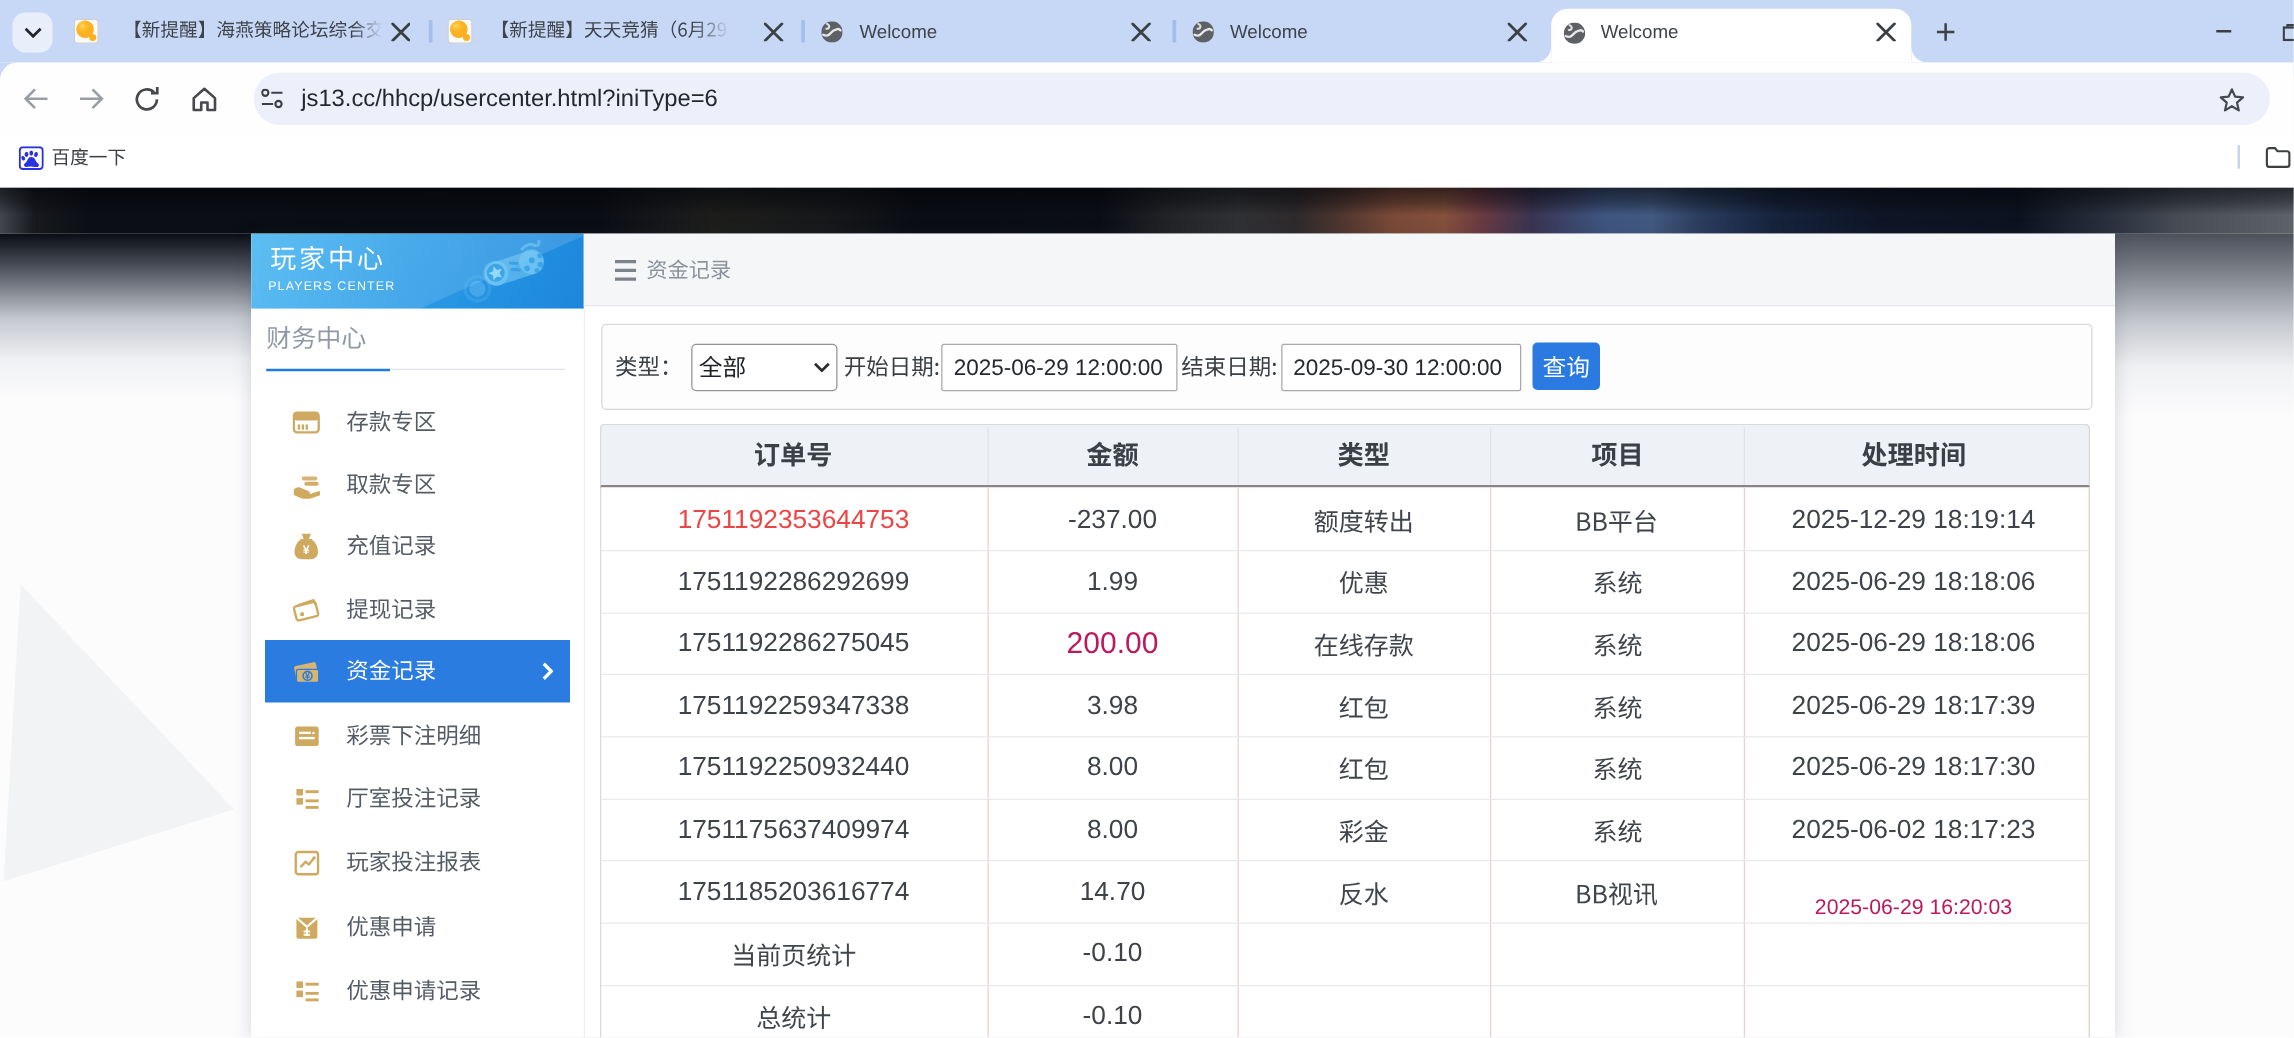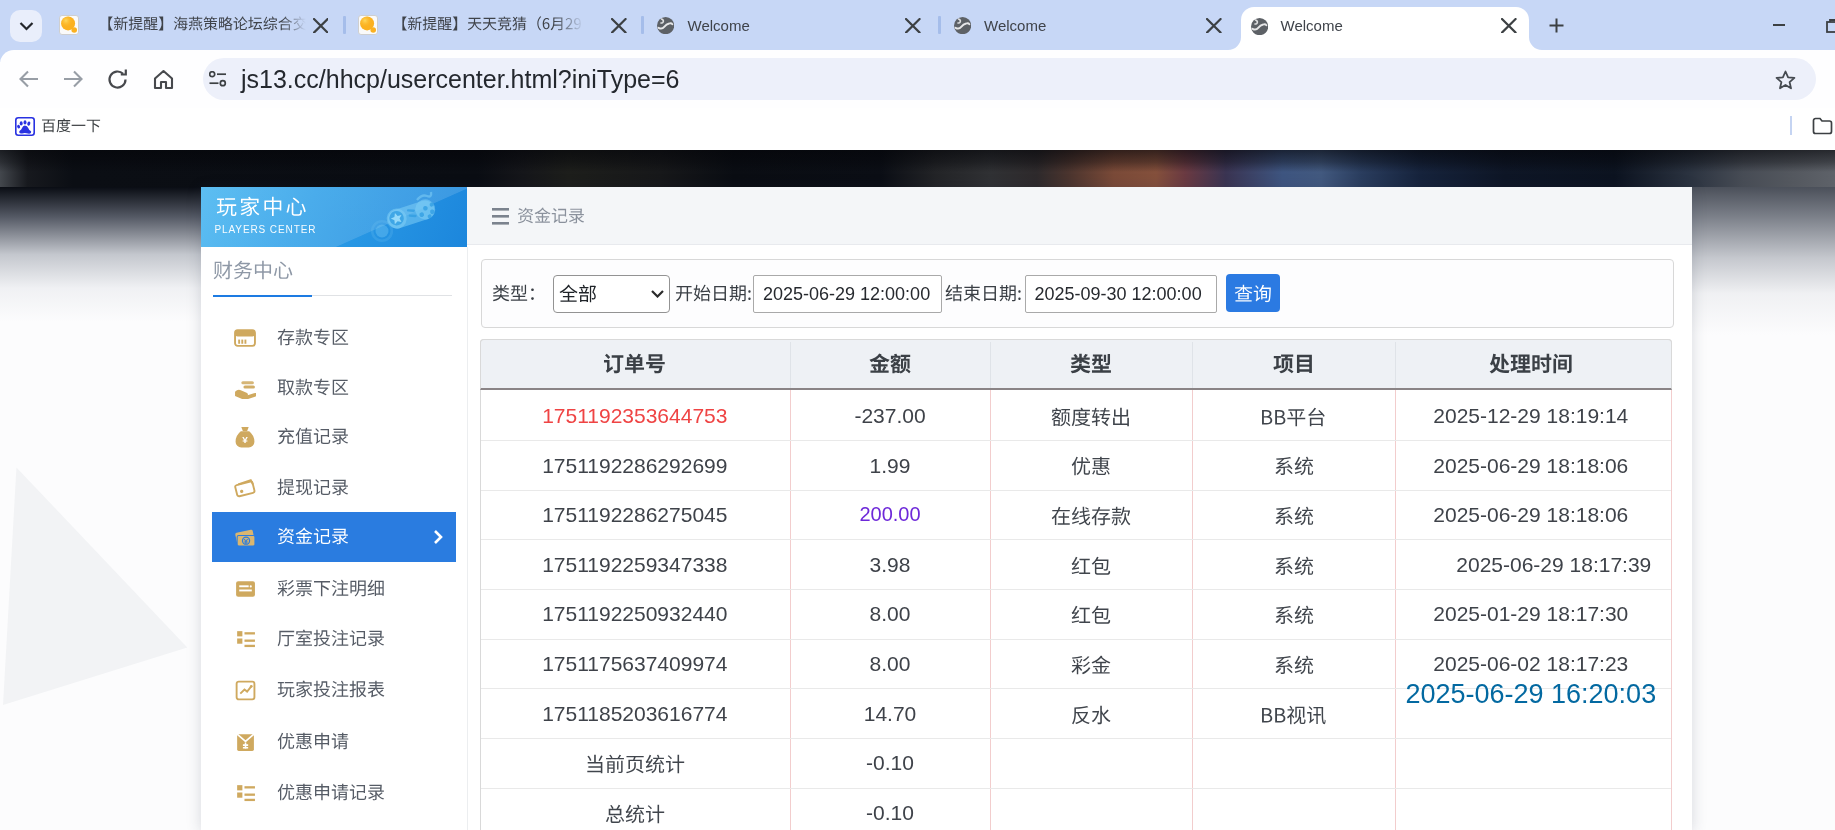--- a/index.html
+++ b/index.html
@@ -423,21 +423,21 @@
     <svg class="ct " width="40.0" height="23.0" viewBox="0 0 2000 1150">
       <g fill="#40454c" transform="translate(0,880) scale(1,-1)">
         <use href="#g68r" x="0"></use>
         <use href="#g69r" x="1000"></use>
       </g>
     </svg>
   </div>
 <div style="position:absolute;left:1530.8px;top:449.5px;font-size:21px;color:#3e4249;line-height:31px;font-weight:400;white-space:nowrap;transform:translateX(-50%);">2025-06-29 18:18:06</div>
 <div style="position:absolute;left:480.5px;top:539.4px;width:1190px;height:1px;background:#e9e9e9;"></div>
 <div style="position:absolute;left:634.8px;top:499.1px;font-size:21px;color:#3e4249;line-height:31px;font-weight:400;white-space:nowrap;transform:translateX(-50%);">1751192286275045</div>
-<div style="position:absolute;left:890.0px;top:499.1px;font-size:20px;color:#6d28d9;line-height:31px;font-weight:400;white-space:nowrap;transform:translateX(-50%);">200.00</div>
+<div style="position:absolute;left:890.0px;top:499.1px;font-size:24px;color:#be185d;line-height:31px;font-weight:400;white-space:nowrap;transform:translateX(-50%);">200.00</div>
 <div style="position:absolute;left:1051.0px;top:506.0px;">
     <svg class="ct " width="80.0" height="23.0" viewBox="0 0 4000 1150">
       <g fill="#40454c" transform="translate(0,880) scale(1,-1)">
         <use href="#g70r" x="0"></use>
         <use href="#g71r" x="1000"></use>
         <use href="#g6r" x="2000"></use>
         <use href="#g7r" x="3000"></use>
       </g>
     </svg>
   </div>
@@ -462,41 +462,41 @@
     </svg>
   </div>
 <div style="position:absolute;left:1273.5px;top:555.7px;">
     <svg class="ct " width="40.0" height="23.0" viewBox="0 0 2000 1150">
       <g fill="#40454c" transform="translate(0,880) scale(1,-1)">
         <use href="#g68r" x="0"></use>
         <use href="#g69r" x="1000"></use>
       </g>
     </svg>
   </div>
-<div style="position:absolute;left:1530.8px;top:548.8px;font-size:21px;color:#3e4249;line-height:31px;font-weight:400;white-space:nowrap;transform:translateX(-50%);margin-left:23px;">2025-06-29 18:17:39</div>
+<div style="position:absolute;left:1530.8px;top:548.8px;font-size:21px;color:#3e4249;line-height:31px;font-weight:400;white-space:nowrap;transform:translateX(-50%);">2025-06-29 18:17:39</div>
 <div style="position:absolute;left:480.5px;top:638.7px;width:1190px;height:1px;background:#e9e9e9;"></div>
 <div style="position:absolute;left:634.8px;top:598.4px;font-size:21px;color:#3e4249;line-height:31px;font-weight:400;white-space:nowrap;transform:translateX(-50%);">1751192250932440</div>
 <div style="position:absolute;left:890.0px;top:598.4px;font-size:21px;color:#3e4249;line-height:31px;font-weight:400;white-space:nowrap;transform:translateX(-50%);">8.00</div>
 <div style="position:absolute;left:1071.0px;top:605.3px;">
     <svg class="ct " width="40.0" height="23.0" viewBox="0 0 2000 1150">
       <g fill="#40454c" transform="translate(0,880) scale(1,-1)">
         <use href="#g72r" x="0"></use>
         <use href="#g73r" x="1000"></use>
       </g>
     </svg>
   </div>
 <div style="position:absolute;left:1273.5px;top:605.3px;">
     <svg class="ct " width="40.0" height="23.0" viewBox="0 0 2000 1150">
       <g fill="#40454c" transform="translate(0,880) scale(1,-1)">
         <use href="#g68r" x="0"></use>
         <use href="#g69r" x="1000"></use>
       </g>
     </svg>
   </div>
-<div style="position:absolute;left:1530.8px;top:598.4px;font-size:21px;color:#3e4249;line-height:31px;font-weight:400;white-space:nowrap;transform:translateX(-50%);">2025-01-29 18:17:30</div>
+<div style="position:absolute;left:1530.8px;top:598.4px;font-size:21px;color:#3e4249;line-height:31px;font-weight:400;white-space:nowrap;transform:translateX(-50%);">2025-06-29 18:17:30</div>
 <div style="position:absolute;left:480.5px;top:688.4px;width:1190px;height:1px;background:#e9e9e9;"></div>
 <div style="position:absolute;left:634.8px;top:648.1px;font-size:21px;color:#3e4249;line-height:31px;font-weight:400;white-space:nowrap;transform:translateX(-50%);">1751175637409974</div>
 <div style="position:absolute;left:890.0px;top:648.1px;font-size:21px;color:#3e4249;line-height:31px;font-weight:400;white-space:nowrap;transform:translateX(-50%);">8.00</div>
 <div style="position:absolute;left:1071.0px;top:655.0px;">
     <svg class="ct " width="40.0" height="23.0" viewBox="0 0 2000 1150">
       <g fill="#40454c" transform="translate(0,880) scale(1,-1)">
         <use href="#g19r" x="0"></use>
         <use href="#g18r" x="1000"></use>
       </g>
     </svg>
@@ -524,21 +524,21 @@
 <div style="position:absolute;left:1260.4px;top:704.6px;">
     <svg class="ct " width="66.3" height="23.0" viewBox="0 0 3314 1150">
       <g fill="#40454c" transform="translate(0,880) scale(1,-1)">
         <use href="#g65r" x="0"></use>
         <use href="#g65r" x="657"></use>
         <use href="#g76r" x="1314"></use>
         <use href="#g77r" x="2314"></use>
       </g>
     </svg>
   </div>
-<div style="position:absolute;left:1530.8px;top:679px;font-size:27px;color:#0369a1;line-height:31px;font-weight:400;white-space:nowrap;transform:translateX(-50%);">2025-06-29 16:20:03</div>
+<div style="position:absolute;left:1530.8px;top:710px;font-size:17px;color:#be185d;line-height:31px;font-weight:400;white-space:nowrap;transform:translateX(-50%);">2025-06-29 16:20:03</div>
 <div style="position:absolute;left:480.5px;top:787.7px;width:1190px;height:1px;background:#e9e9e9;"></div>
 <div style="position:absolute;left:584.8px;top:754.3px;">
     <svg class="ct " width="100.0" height="23.0" viewBox="0 0 5000 1150">
       <g fill="#40454c" transform="translate(0,880) scale(1,-1)">
         <use href="#g78r" x="0"></use>
         <use href="#g79r" x="1000"></use>
         <use href="#g80r" x="2000"></use>
         <use href="#g69r" x="3000"></use>
         <use href="#g81r" x="4000"></use>
       </g>
@@ -726,21 +726,21 @@
   </div>
 <div style="position:absolute;left:202.5px;top:57.5px;width:1613px;height:42.5px;background:#edf0fa;border-radius:22px;"></div>
 <div style="position:absolute;left:209px;top:71px;">
     <svg width="18" height="16" viewBox="0 0 18 16">
       <circle cx="3.2" cy="3.2" r="2.5" fill="none" stroke="#3c4043" stroke-width="1.7"></circle>
       <path d="M8 3.2 h9" stroke="#3c4043" stroke-width="1.7"></path>
       <circle cx="13.8" cy="12.2" r="2.5" fill="none" stroke="#3c4043" stroke-width="1.7"></circle>
       <path d="M0.5 12.2 h9" stroke="#3c4043" stroke-width="1.7"></path>
     </svg>
   </div>
-<div style="position:absolute;left:241px;top:64.5px;font-size:25px;color:#24282e;line-height:29px;font-weight:400;white-space:nowrap;">js13.cc/hhcp/usercenter.html?iniType=6</div>
+<div style="position:absolute;left:241px;top:64.5px;font-size:19px;color:#24282e;line-height:29px;font-weight:400;white-space:nowrap;">js13.cc/hhcp/usercenter.html?iniType=6</div>
 <div style="position:absolute;left:1774.5px;top:69.5px;">
     <svg width="21" height="20" viewBox="0 0 21 20">
       <path d="M10.5 1.5 l2.6 5.8 6.3 0.6 -4.8 4.2 1.4 6.2 -5.5 -3.3 -5.5 3.3 1.4 -6.2 -4.8 -4.2 6.3 -0.6 z" fill="none" stroke="#454a50" stroke-width="1.8" stroke-linejoin="round"></path>
     </svg>
   </div>
 <div style="position:absolute;left:15px;top:117px;">
     <svg width="20" height="19" viewBox="0 0 20 19">
       <rect x="0.8" y="0.8" width="18.4" height="17.4" rx="2.5" fill="#fff" stroke="#2932e1" stroke-width="1.6"></rect>
       <g fill="#2932e1">
         <ellipse cx="6.2" cy="6.4" rx="1.5" ry="2.1"></ellipse>

